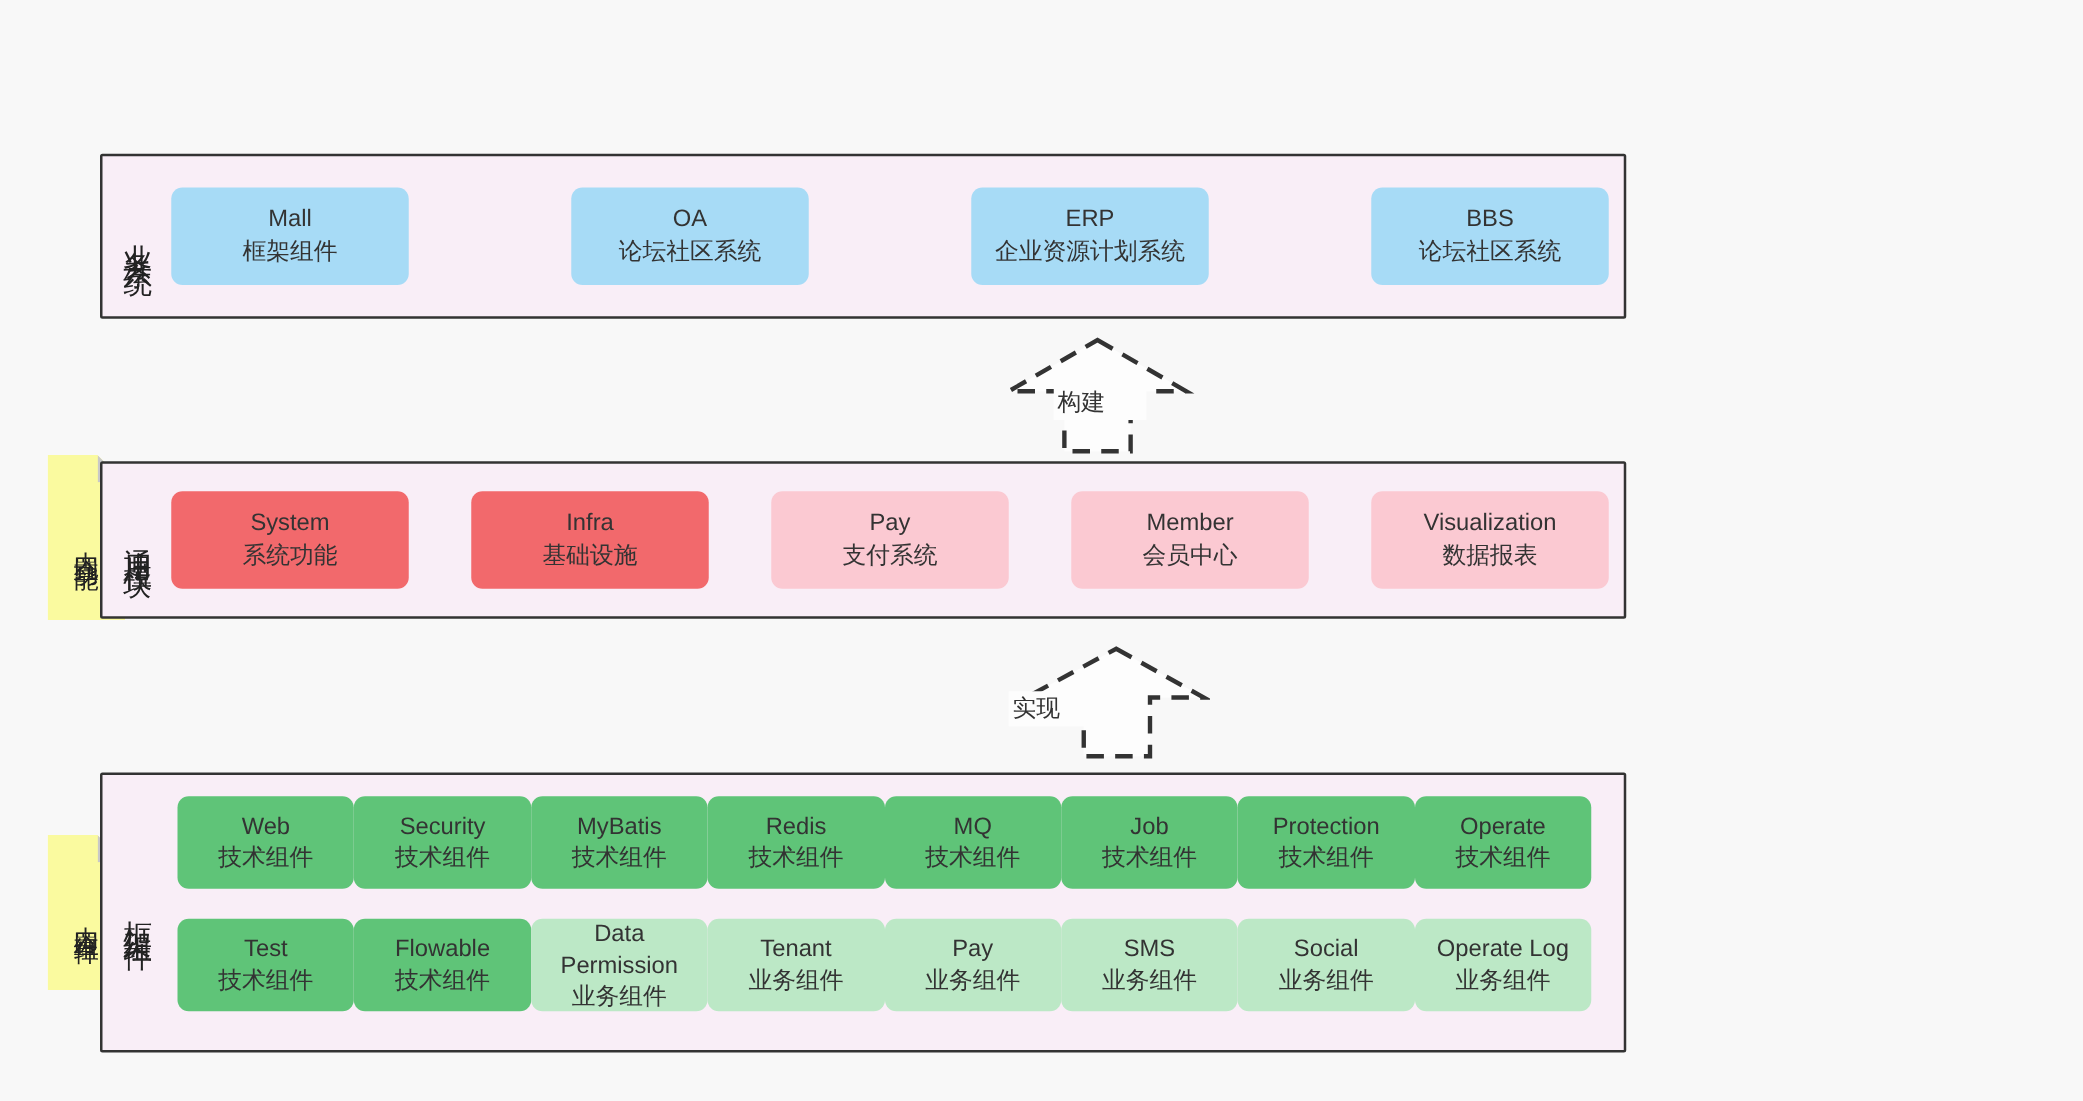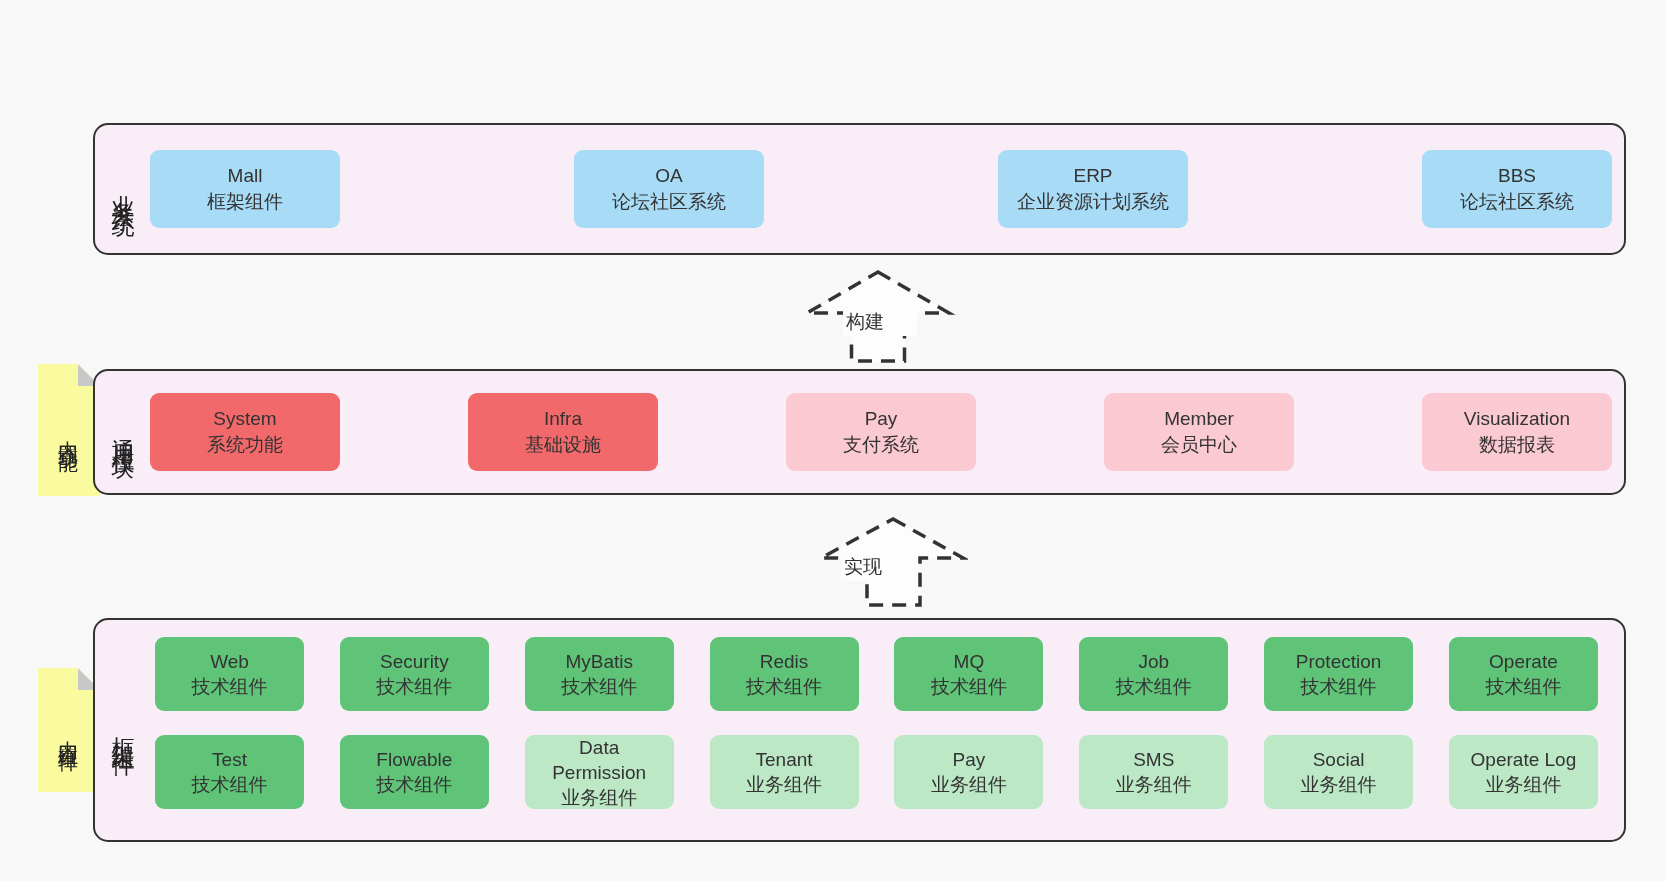--- a/index.html
+++ b/index.html
@@ -6,22 +6,22 @@
     --page-bg:#f8f8f8; --band-bg:#f9eef7; --band-border:#333333;
     --blue:#a7dbf6; --red:#f2696c; --pink:#fbc9d2;
     --green:#5fc478; --green-light:#bce8c6;
     --note-bg:#fafa9f; --note-fold:#c8c8c8;
     --arrow-fill:#fdfdfd; --arrow-stroke:#333333; --box-text:#333333;
   }
   html,body{margin:0;padding:0}
   body{background:var(--page-bg);font-family:"Liberation Sans","DejaVu Sans",sans-serif;color:var(--box-text)}
   .canvas{position:relative;width:1666px;height:881px;overflow:hidden;background:var(--page-bg)}
 
-  .band{position:absolute;left:93px;width:1533px;box-sizing:border-box;
-        background:var(--band-bg);border:2px solid var(--band-border);border-radius:15px;z-index:2}
+  .band{position:absolute;left:80px;width:1221px;box-sizing:border-box;
+        background:var(--band-bg);border:2px solid var(--band-border);border-radius:2px;z-index:2}
   .band-1{top:123px;height:132px}
   .band-2{top:369px;height:126px}
   .band-3{top:618px;height:224px}
 
   .band-label{position:absolute;left:0;top:0;bottom:0;width:58px;
         display:flex;align-items:center;justify-content:center;
         writing-mode:vertical-rl;text-orientation:upright;
         font-size:23px;letter-spacing:6px;color:#222;user-select:none}
 
   .boxes-row{position:absolute;display:flex;justify-content:space-between}
@@ -50,21 +50,21 @@
         clip-path:polygon(0 0,100% 100%,0 100%)}
   .note-text{writing-mode:vertical-rl;text-orientation:upright;font-size:20px;
         letter-spacing:4px;color:#222;padding-top:6px}
 
   .arrow{position:absolute;z-index:1}
   .arrow polygon{fill:var(--arrow-fill);stroke:var(--arrow-stroke);stroke-width:3.5;
         stroke-dasharray:14 9;stroke-linejoin:miter}
   .arrow-label{position:absolute;z-index:3;background:var(--arrow-fill);
         font-size:19px;color:#333;padding:1px 3px;white-space:nowrap}
   .arrow-label-1{left:843px;top:308px;width:68px}
-  .arrow-label-2{left:841px;top:553px;width:68px}
+  .arrow-label-2{left:807px;top:553px;width:68px}
 </style>
 </head>
 <body>
 
 <div class="canvas">
 
   <div class="note note-2">
     <span class="note-text">内置功能</span>
     <span class="note-fold"></span>
   </div>

